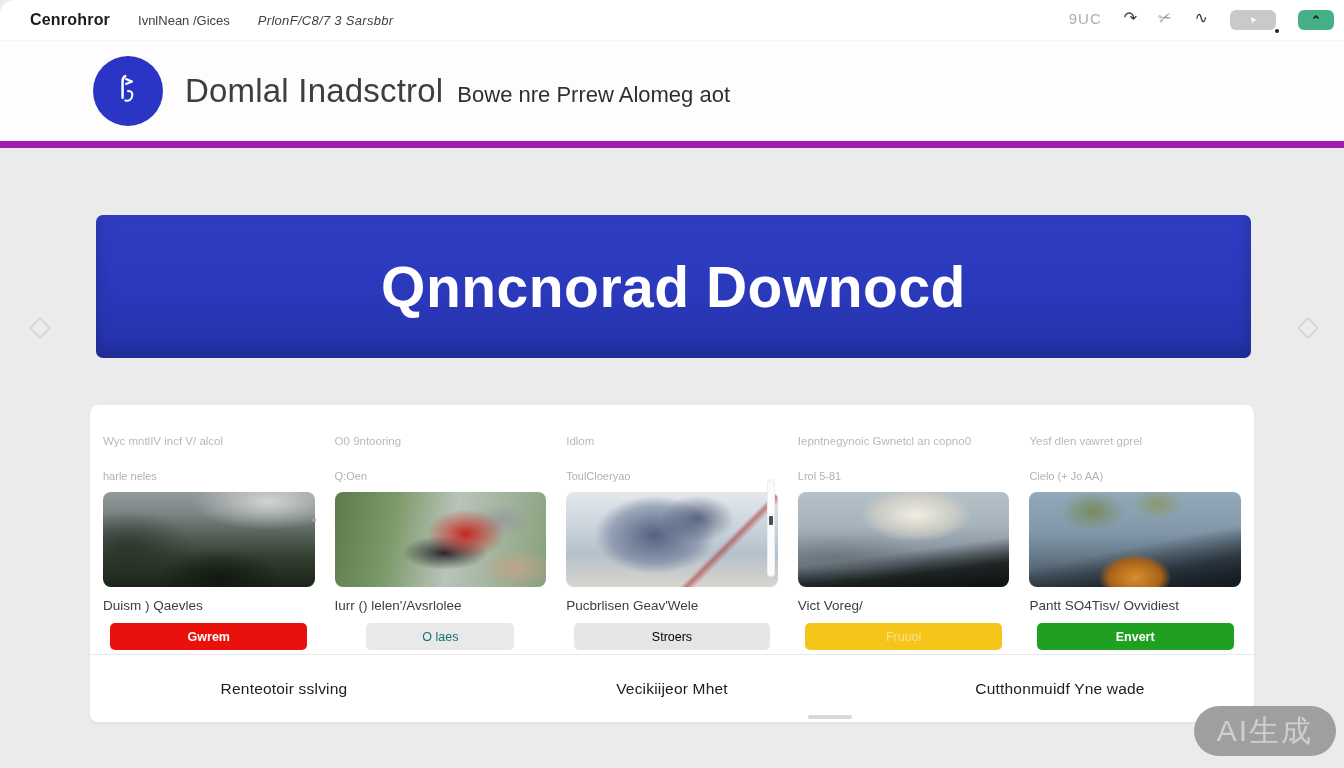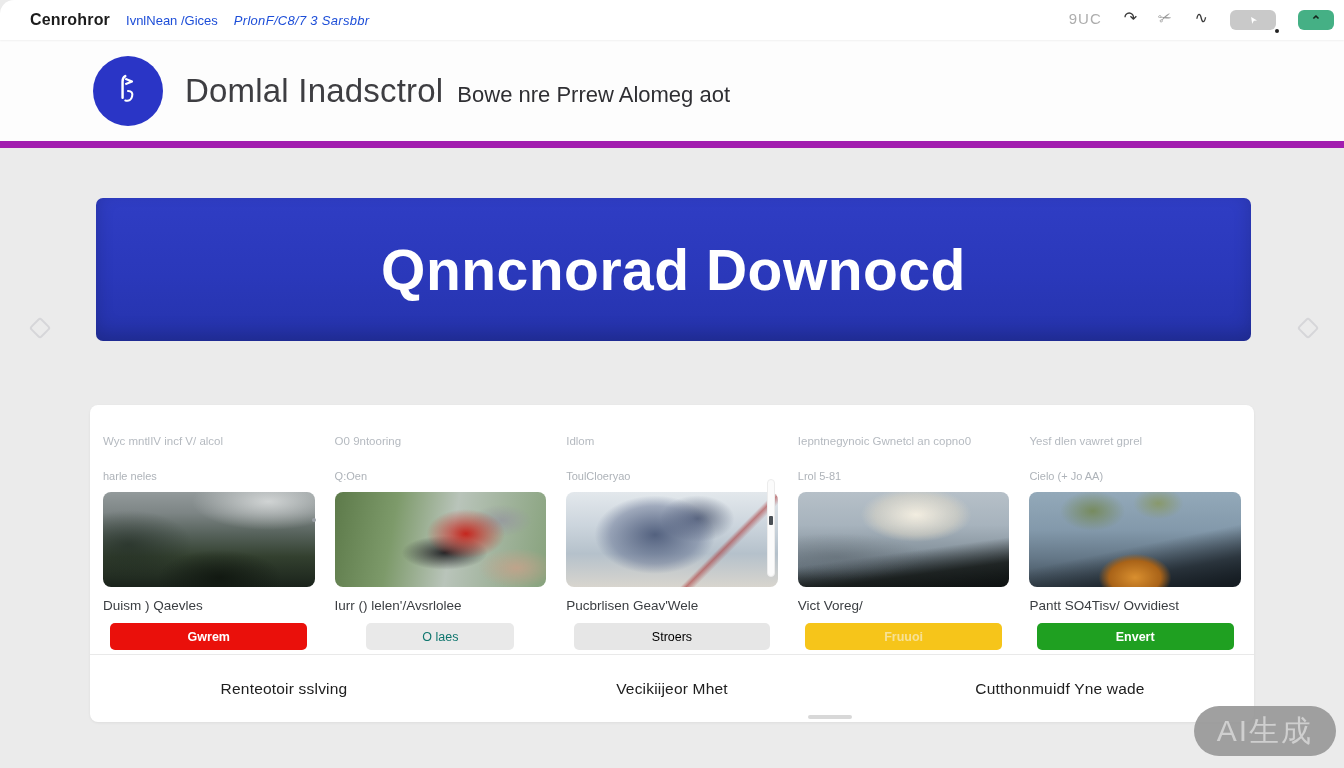--- a/index.html
+++ b/index.html
@@ -14,21 +14,21 @@
   
   .topnav {
     position:absolute; top:0; left:0; right:0; height:40px;
     background:#ffffff;
     display:flex; align-items:center;
     box-shadow:0 1px 2px rgba(0,0,0,.05);
     z-index:6;
     border-radius:14px 0 0 0;
   }
   .brand { margin-left:30px; font-size:16px; font-weight:700; color:#1c1c1c; letter-spacing:.2px; }
-  .nav-item { margin-left:16px; font-size:13px; color:#1d4ed8; }
+  .nav-item { margin-left:28px; font-size:13px; color:#404040; }
   .nav-item.alt { font-style:italic; letter-spacing:.3px; }
   .nav-right { margin-left:auto; display:flex; gap:22px; padding-right:10px; }
   .nav-counter { font-size:15px; color:#adadad; letter-spacing:1px; }
   .nav-ico { font-size:16px; line-height:1; cursor:default; }
   .ico-dark { color:#3a3a3a; }
   .ico-gray { color:#9b9b9b; transform:rotate(-18deg); display:inline-block; }
   .pill { height:20px; border-radius:6px; display:flex; align-items:center; justify-content:center; position:relative; }
   .pill-gray { width:46px; background:#c9c9c9; }
   .pill-gray .cursor-glyph { color:#ffffff; font-size:9px; transform:rotate(-125deg); }
   .pill-gray::after { content:""; position:absolute; right:-3px; bottom:-3px; width:4px; height:4px; background:#222; border-radius:50%; }
@@ -50,21 +50,21 @@
     display:flex; align-items:center; justify-content:center;
     margin-right:22px;
     flex:none;
   }
   .title-group { display:flex; align-items:baseline; }
   .page-title { font-size:33px; color:#3e3e42; letter-spacing:.2px; font-weight:400; }
   .page-subtitle { font-size:22px; color:#2f2f33; margin-left:14px; font-weight:400; }
 
   
   .banner {
-    position:absolute; left:96px; top:198px; width:1155px; height:143px;
+    position:absolute; left:96px; top:215px; width:1155px; height:143px;
     border-radius:7px;
     background:linear-gradient(180deg,#2f3dc4 0%, #2a38ba 55%, #2533ac 100%);
     box-shadow:inset 0 -8px 18px rgba(0,0,0,.18);
     display:flex; align-items:center; justify-content:center;
     cursor:pointer;
   }
   .banner-title { font-size:57px; font-weight:700; color:#ffffff; letter-spacing:.5px; }
 
   .carousel-arrow {
     position:absolute; top:320px; width:16px; height:16px;
@@ -93,21 +93,21 @@
   .btn {
     margin:9px auto 0; height:27px; width:93%;
     border:none; border-radius:5px;
     display:flex; align-items:center; justify-content:center;
     font-size:12.5px; font-family:"Liberation Sans", sans-serif;
     cursor:pointer;
   }
   .btn-red    { background:#ea100b; color:#ffffff; font-weight:600; }
   .btn-gray   { background:#e9e9e9; color:#0f766e; width:70%; }
   .btn-gray2  { background:#e6e6e6; color:#000000; }
-  .btn-yellow { background:#f6c51a; color:#f7e196; font-weight:700; }
+  .btn-yellow { background:#f6c51a; color:#f7e196; font-weight:400; }
   .btn-green  { background:#1fa021; color:#ffffff; font-weight:600; }
 
   
   .thumb-1 { background:
     radial-gradient(ellipse 60% 50% at 78% 10%, rgba(216,219,219,.9), transparent 60%),
     radial-gradient(ellipse 50% 60% at 12% 55%, rgba(25,35,28,.55), transparent 60%),
     radial-gradient(ellipse 45% 45% at 55% 90%, rgba(12,18,12,.75), transparent 65%),
     linear-gradient(180deg,#939a9b 0%,#7d8585 22%,#55615a 45%,#33402f 68%,#1a231b 100%); }
   .thumb-2 { background:
     radial-gradient(ellipse 30% 42% at 62% 44%, rgba(198,30,22,.95), transparent 62%),

